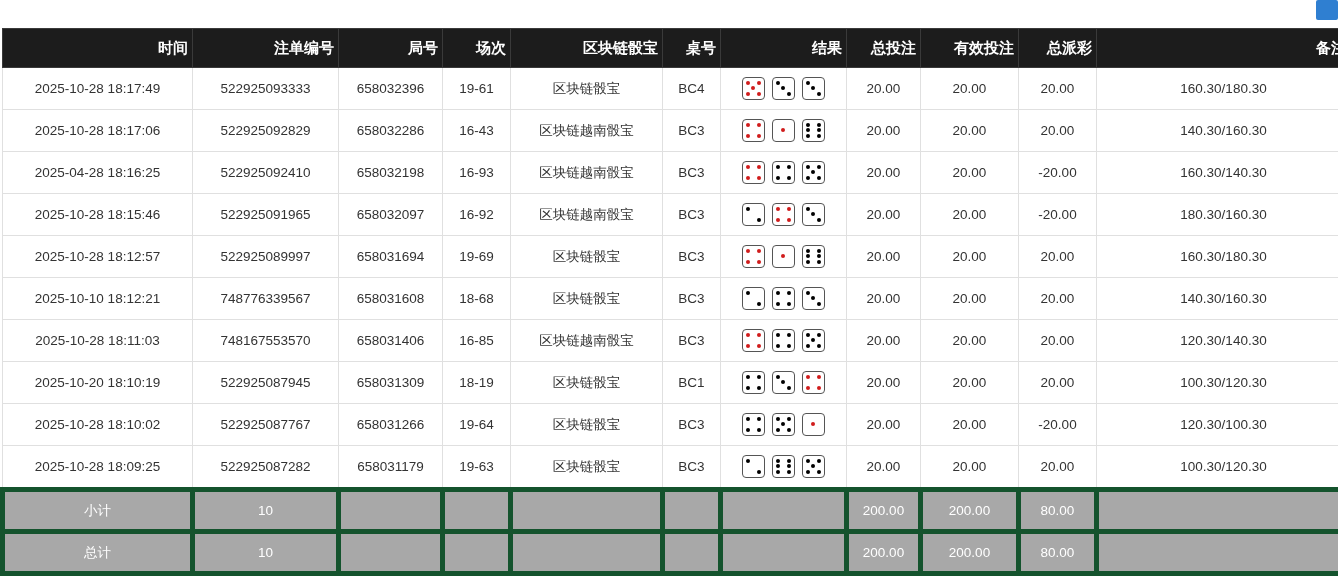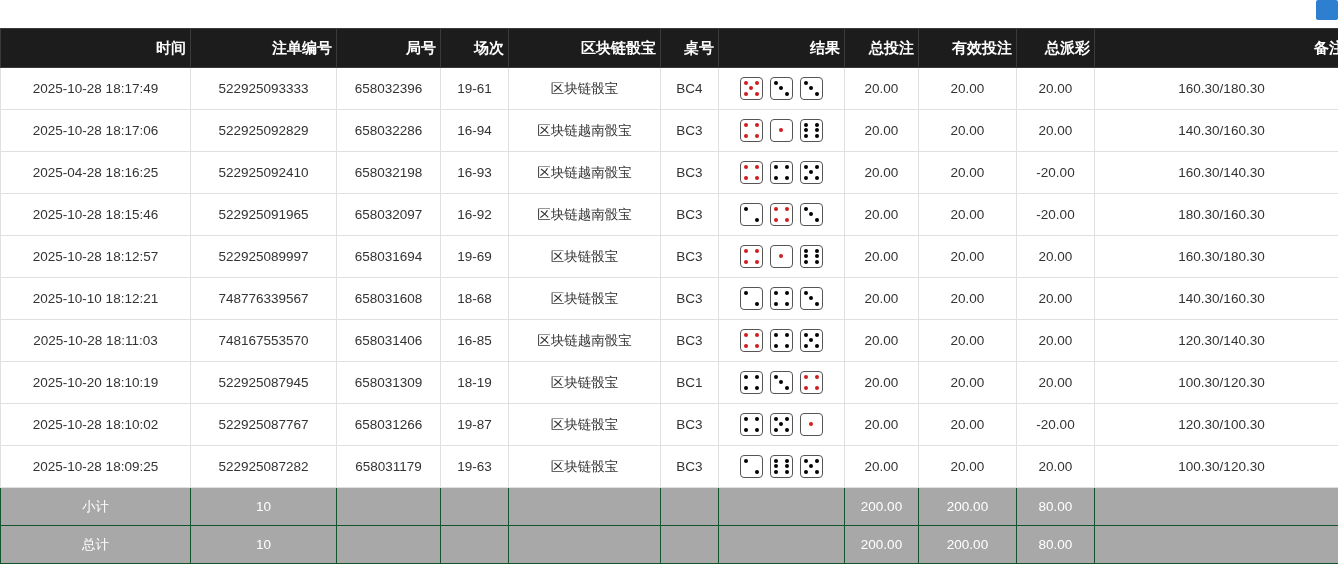--- a/index.html
+++ b/index.html
@@ -61,21 +61,21 @@
   }
   td.num-blue { color: #1a57d6; }
   td.num-red  { color: #d01c1c; }
   td.num-dark { color: #222222; }
 
   tr.summary td {
     background: #a8a8a8;
     color: #ffffff;
     font-size: 13.5px;
     height: 37px;
-    border: 1px solid #14532d;
+    border: 5px solid #14532d;
     text-align: center;
   }
   tr.summary td.val {
     color: #ffffff;
   }
 
   
   .dice-wrap {
     display: flex;
     justify-content: center;
@@ -203,21 +203,21 @@
           </td>
           <td class="num-blue">20.00</td>
           <td class="num-dark">20.00</td>
           <td class="num-dark">20.00</td>
           <td>160.30/180.30</td>
         </tr>
         <tr>
           <td>2025-10-28 18:17:06</td>
           <td>522925092829</td>
           <td>658032286</td>
-          <td>16-94</td>
+          <td>16-43</td>
           <td>区块链越南骰宝</td>
           <td>BC3</td>
           <td>
             <div class="dice-wrap">
               <div class="die">
                 <span class="pip red"></span>
                 <span class="pip empty"></span>
                 <span class="pip red"></span>
                 <span class="pip empty"></span>
                 <span class="pip empty"></span>
@@ -546,21 +546,21 @@
           </td>
           <td class="num-blue">20.00</td>
           <td class="num-dark">20.00</td>
           <td class="num-dark">20.00</td>
           <td>100.30/120.30</td>
         </tr>
         <tr>
           <td>2025-10-28 18:10:02</td>
           <td>522925087767</td>
           <td>658031266</td>
-          <td>19-87</td>
+          <td>19-64</td>
           <td>区块链骰宝</td>
           <td>BC3</td>
           <td>
             <div class="dice-wrap">
               <div class="die">
                 <span class="pip"></span>
                 <span class="pip empty"></span>
                 <span class="pip"></span>
                 <span class="pip empty"></span>
                 <span class="pip empty"></span>

